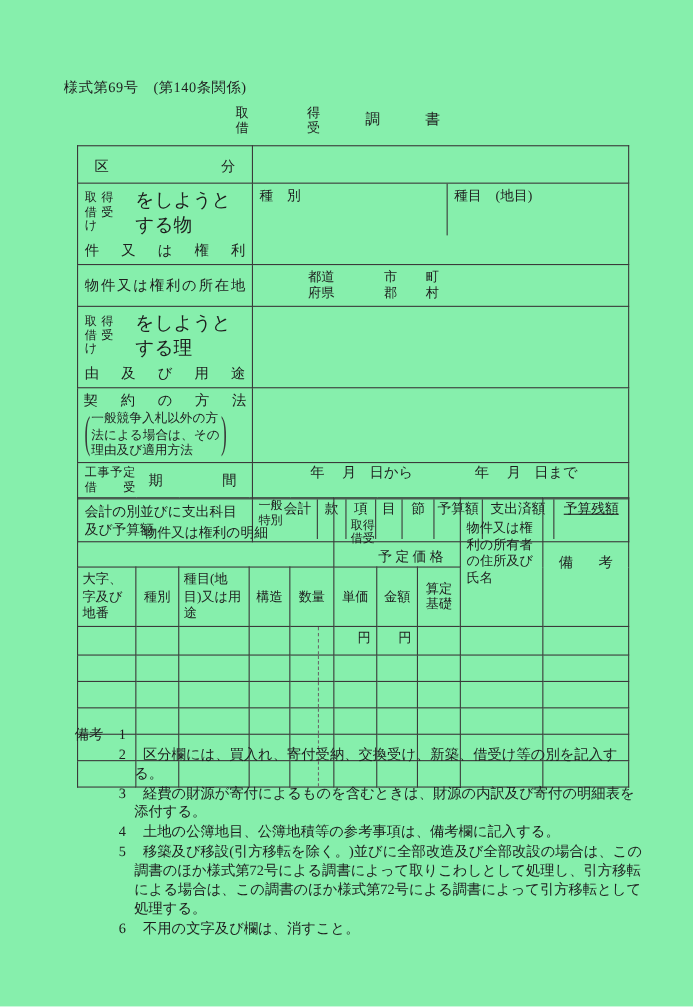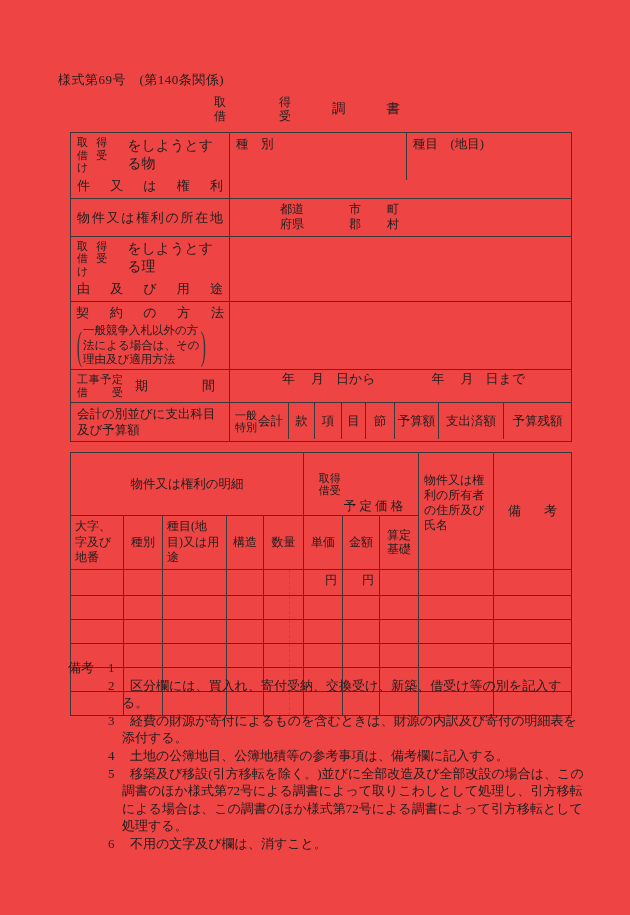--- a/index.html
+++ b/index.html
@@ -1,16 +1,16 @@
 <!DOCTYPE html>
 <html><head>
 <meta charset="utf-8">
 <style>
   html,body{margin:0;padding:0;background:#fff;}
-  .page{position:relative;width:630px;height:915px;background:#ef4444;overflow:hidden;
+  .page{position:relative;width:630px;height:915px;background:#86efac;overflow:hidden;
         font-family:"Liberation Serif","DejaVu Serif",serif;color:#1e1e1e;
         -webkit-font-smoothing:antialiased;}
   .form-number{position:absolute;left:58px;top:71px;font-size:13px;letter-spacing:.5px;}
   
   .doc-title{position:absolute;left:214px;top:94px;display:flex;align-items:center;height:30px;}
   .tstack{display:flex;flex-direction:column;font-size:12px;line-height:14px;text-align:center;}
   .tstack2{margin-left:53px;}
   .tword{font-size:13.5px;}
   .w1{margin-left:41px;} .w2{margin-left:41px;}
   
@@ -19,21 +19,21 @@
   .upper{top:132px;}
   .lower{top:452px;}
   td{border:1px solid #3a3a3a;padding:0;vertical-align:top;font-size:13px;}
   .lblcell{padding:3px 6px;}
   .just{text-align:justify;text-align-last:justify;}
   .stack2{display:flex;flex-direction:column;font-size:11px;line-height:12.5px;}
   .stack2 span{display:block;}
   .sjust span{text-align:justify;text-align-last:justify;}
   .w36{width:36px;} .w46{width:46px;}
   .lblflex{display:flex;align-items:center;}
-  .tail{font-size:14px;margin-left:20px;}
+  .tail{font-size:17px;margin-left:20px;}
   .line2{margin-top:3px;}
   
   .split{display:flex;height:47px;}
   .sp-l{width:177px;border-right:1px solid #3a3a3a;padding:3px 6px;box-sizing:border-box;font-size:12.5px;}
   .sp-r{flex:1;padding:3px 6px;font-size:12.5px;}
   .locflex{display:flex;align-items:center;padding-left:50px;height:36px;}
   .locstack{display:flex;flex-direction:column;font-size:12px;line-height:15px;text-align:left;}
   .g1{margin-left:45px;} .g2{margin-left:26px;}
   
   .contract-lines{font-size:11.5px;line-height:14.5px;}
@@ -41,23 +41,23 @@
   .bigp{display:inline-block;font-size:15px;line-height:44px;transform:scaleY(2.7) scaleX(1.05);
         transform-origin:center;color:#3a3a3a;padding:0 1px;}
   
   .periodlbl{display:flex;align-items:center;height:100%;}
   .period2{flex:1;padding:0 8px 0 12px;}
   .pval{display:flex;align-items:center;height:100%;font-size:13px;}
   .pv1{margin-left:52px;} .pv2{margin-left:16px;} .pv3{margin-left:12px;}
   .pv4{margin-left:56px;} .pv5{margin-left:16px;} .pv6{margin-left:12px;}
   
   .acct{display:flex;height:36px;align-items:stretch;}
-  .acct>div{border-right:1px solid #3a3a3a;display:flex;align-items:center;justify-content:center;
+  .acct>div{border-right:1px solid #3a3a3a;display:flex;justify-content:center;
             box-sizing:border-box;font-size:12.5px;}
-  .acct>div:last-child{border-right:none;}
+  .acct>div:last-child{border-right:none;text-decoration:underline;}
   .a1{width:59px;} .a2{width:26px;} .a3{width:27px;} .a4{width:24px;}
   .a5{width:29px;} .a6{width:44px;} .a7{width:65px;} .a8{flex:1;}
   .acsuffix{font-size:12.5px;margin-left:1px;}
   
   .hdr{ text-align:center;vertical-align:middle;font-size:12.5px;}
   .pricegrp{display:flex;align-items:center;justify-content:center;}
   .plabel{margin-left:3px;font-size:12.5px;margin-top:45px;}
   .ownerhdr{padding:20px 5px;font-size:12px;line-height:15px;text-align:left;vertical-align:top;}
   .remhdr{vertical-align:middle;padding:0 14px;font-size:13px;}
   .colhdr{padding:3px 4px;font-size:12px;line-height:15.5px;text-align:left;vertical-align:top;}
@@ -95,20 +95,26 @@
     <span class="tword w1">調</span>
     <span class="tword w2">書</span>
   </div>
 
   <table class="upper">
     <colgroup>
         <col style="width:159px">
         <col style="width:342px">
       </colgroup>
     <tbody>
+        <tr style="height:34px">
+      <td class="lblcell">
+        <div class="just" style="padding:6px 9px 0;">区分</div>
+      </td>
+      <td></td>
+    </tr>
     <tr style="height:48px">
       <td class="lblcell">
         <div class="lblflex">
           <div class="stack2 sjust w36">
             <span>取得</span>
             <span>借受け</span>
           </div>
           <div class="tail">をしようとする物</div>
         </div>
         <div class="just line2">件又は権利</div>

